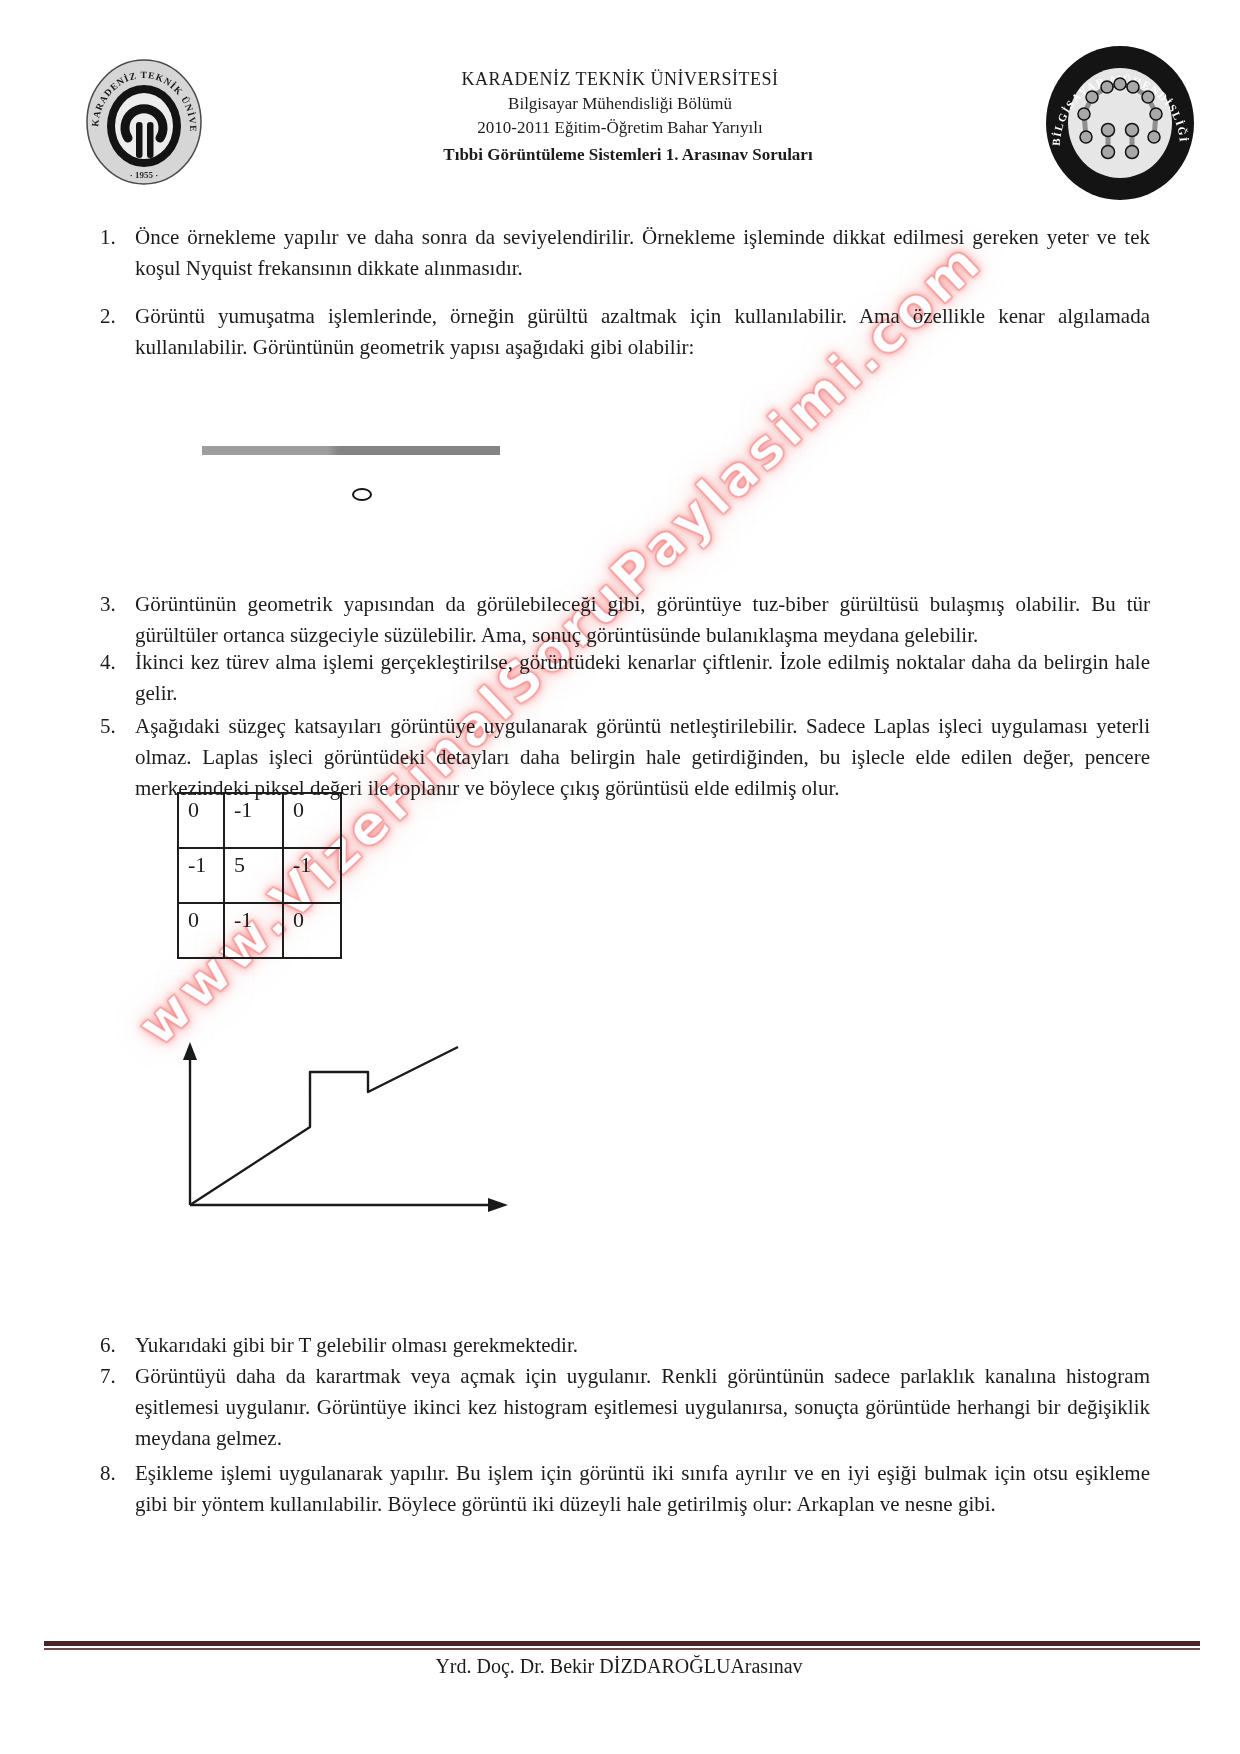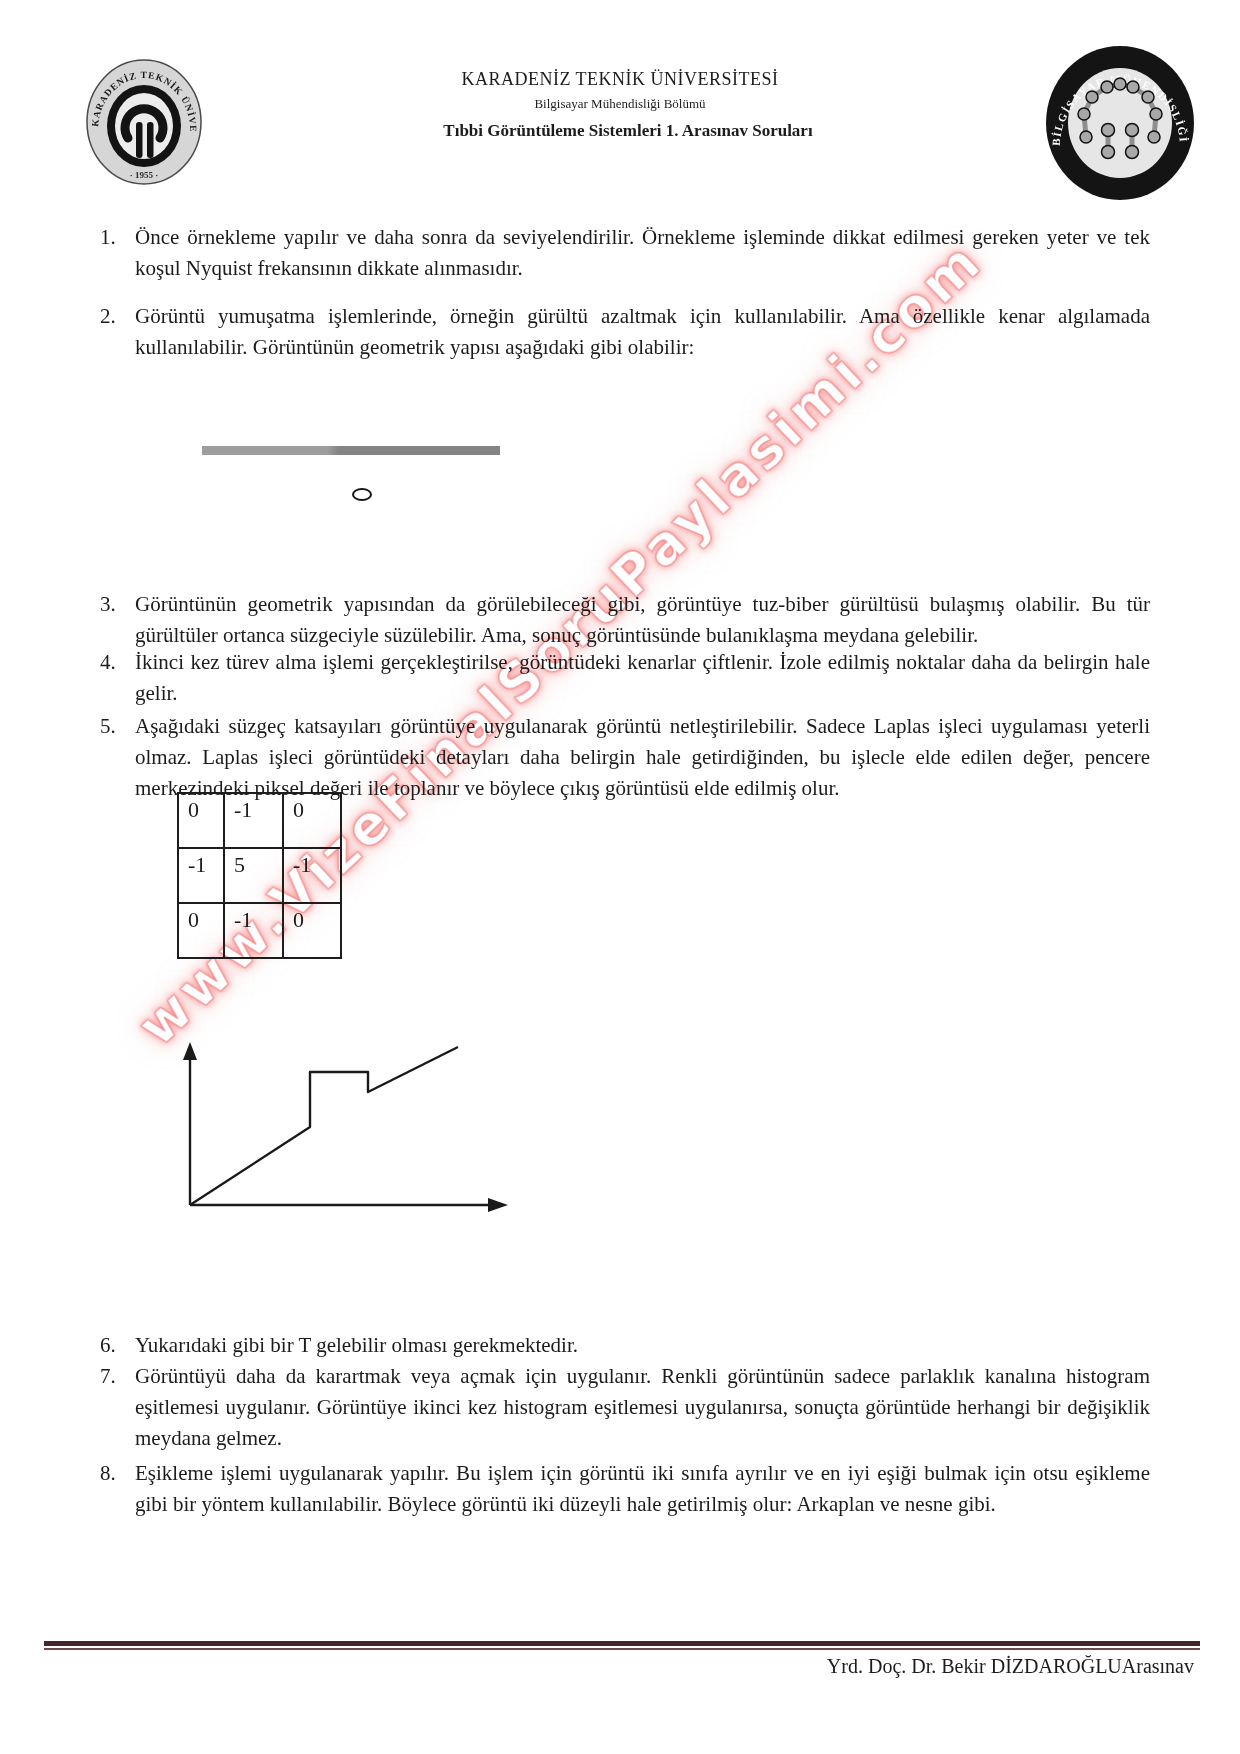--- a/index.html
+++ b/index.html
@@ -15,21 +15,21 @@
     font-family:"DejaVu Sans",sans-serif;font-weight:bold;
     font-size:54px;letter-spacing:4px;color:#ffffff;
     -webkit-text-stroke:1.6px rgba(238,130,130,.55);
     text-shadow:0 0 4px rgba(245,120,120,.75),0 0 9px rgba(250,160,160,.85),
                 0 0 16px rgba(250,170,170,.6),0 0 26px rgba(252,190,190,.5);
   }
   
   .header-text{position:absolute;left:0;right:0;top:66px;text-align:center;z-index:2;}
   .h-line1{font-size:18px;letter-spacing:.5px;line-height:26px;}
   .h-line2{font-size:18px;letter-spacing:.5px;line-height:25px;}
-  .h-line3,.h-line4{font-size:13px;line-height:24px;}
+  .h-line3,.h-line4{font-size:17px;line-height:24px;}
   .h-line5{font-size:17px;font-weight:bold;line-height:24px;margin-top:3px;padding-left:16px;}
   .logo{position:absolute;z-index:2;}
   #ktu-logo{left:84px;top:56px;}
   #dept-logo{left:1042px;top:42px;}
   
   .content{position:absolute;left:100px;top:220px;width:1050px;z-index:2;}
   .q{display:grid;grid-template-columns:35px 1fr;font-size:21px;line-height:31px;}
   .q-num{text-align:left;}
   .q-text{text-align:justify;}
   #q1{margin-top:2px;}
@@ -61,21 +61,21 @@
   table.kernel td.c3{width:47px;}
   
   .graph-wrap{margin-left:30px;margin-top:53px;height:230px;}
   
   .footer-rule{position:absolute;left:44px;width:1156px;z-index:2;}
   .footer-rule .thick{height:5px;background:#4a2527;}
   .footer-rule .gap{height:2px;background:#fff;}
   .footer-rule .thin{height:2px;background:#6e4a4a;}
   .footer-text{
     position:absolute;left:44px;right:46px;top:1653px;z-index:2;
-    display:flex;justify-content:flex-end;font-size:20px;line-height:27px;
+    display:flex;justify-content:center;font-size:20px;line-height:27px;
   }
   svg text{font-family:"Liberation Serif",serif;}
 </style>
 </head>
 <body>
 
 <div class="page">
 
   <div class="watermark">www.VizeFinalSoruPaylasimi.com</div>
 
@@ -129,20 +129,21 @@
       <circle cx="66" cy="88" r="6.5"></circle>
         <circle cx="66" cy="110" r="6.5"></circle>
       <circle cx="90" cy="88" r="6.5"></circle>
         <circle cx="90" cy="110" r="6.5"></circle>
     </g>
   </svg>
 
   <div class="header-text">
     <div class="h-line1">KARADENİZ TEKNİK ÜNİVERSİTESİ</div>
     <div class="h-line3">Bilgisayar Mühendisliği Bölümü</div>
+    <div class="h-line4">2010-2011 Eğitim-Öğretim Bahar Yarıyılı</div>
     <div class="h-line5">Tıbbi Görüntüleme Sistemleri 1. Arasınav Soruları</div>
   </div>
 
   <div class="content">
 
     <div class="q" id="q1">
       <span class="q-num">1.</span>
       <span class="q-text">Önce örnekleme yapılır ve daha sonra da seviyelendirilir. Örnekleme işleminde dikkat edilmesi gereken yeter ve tek koşul Nyquist frekansının dikkate alınmasıdır.</span>
     </div>
 

